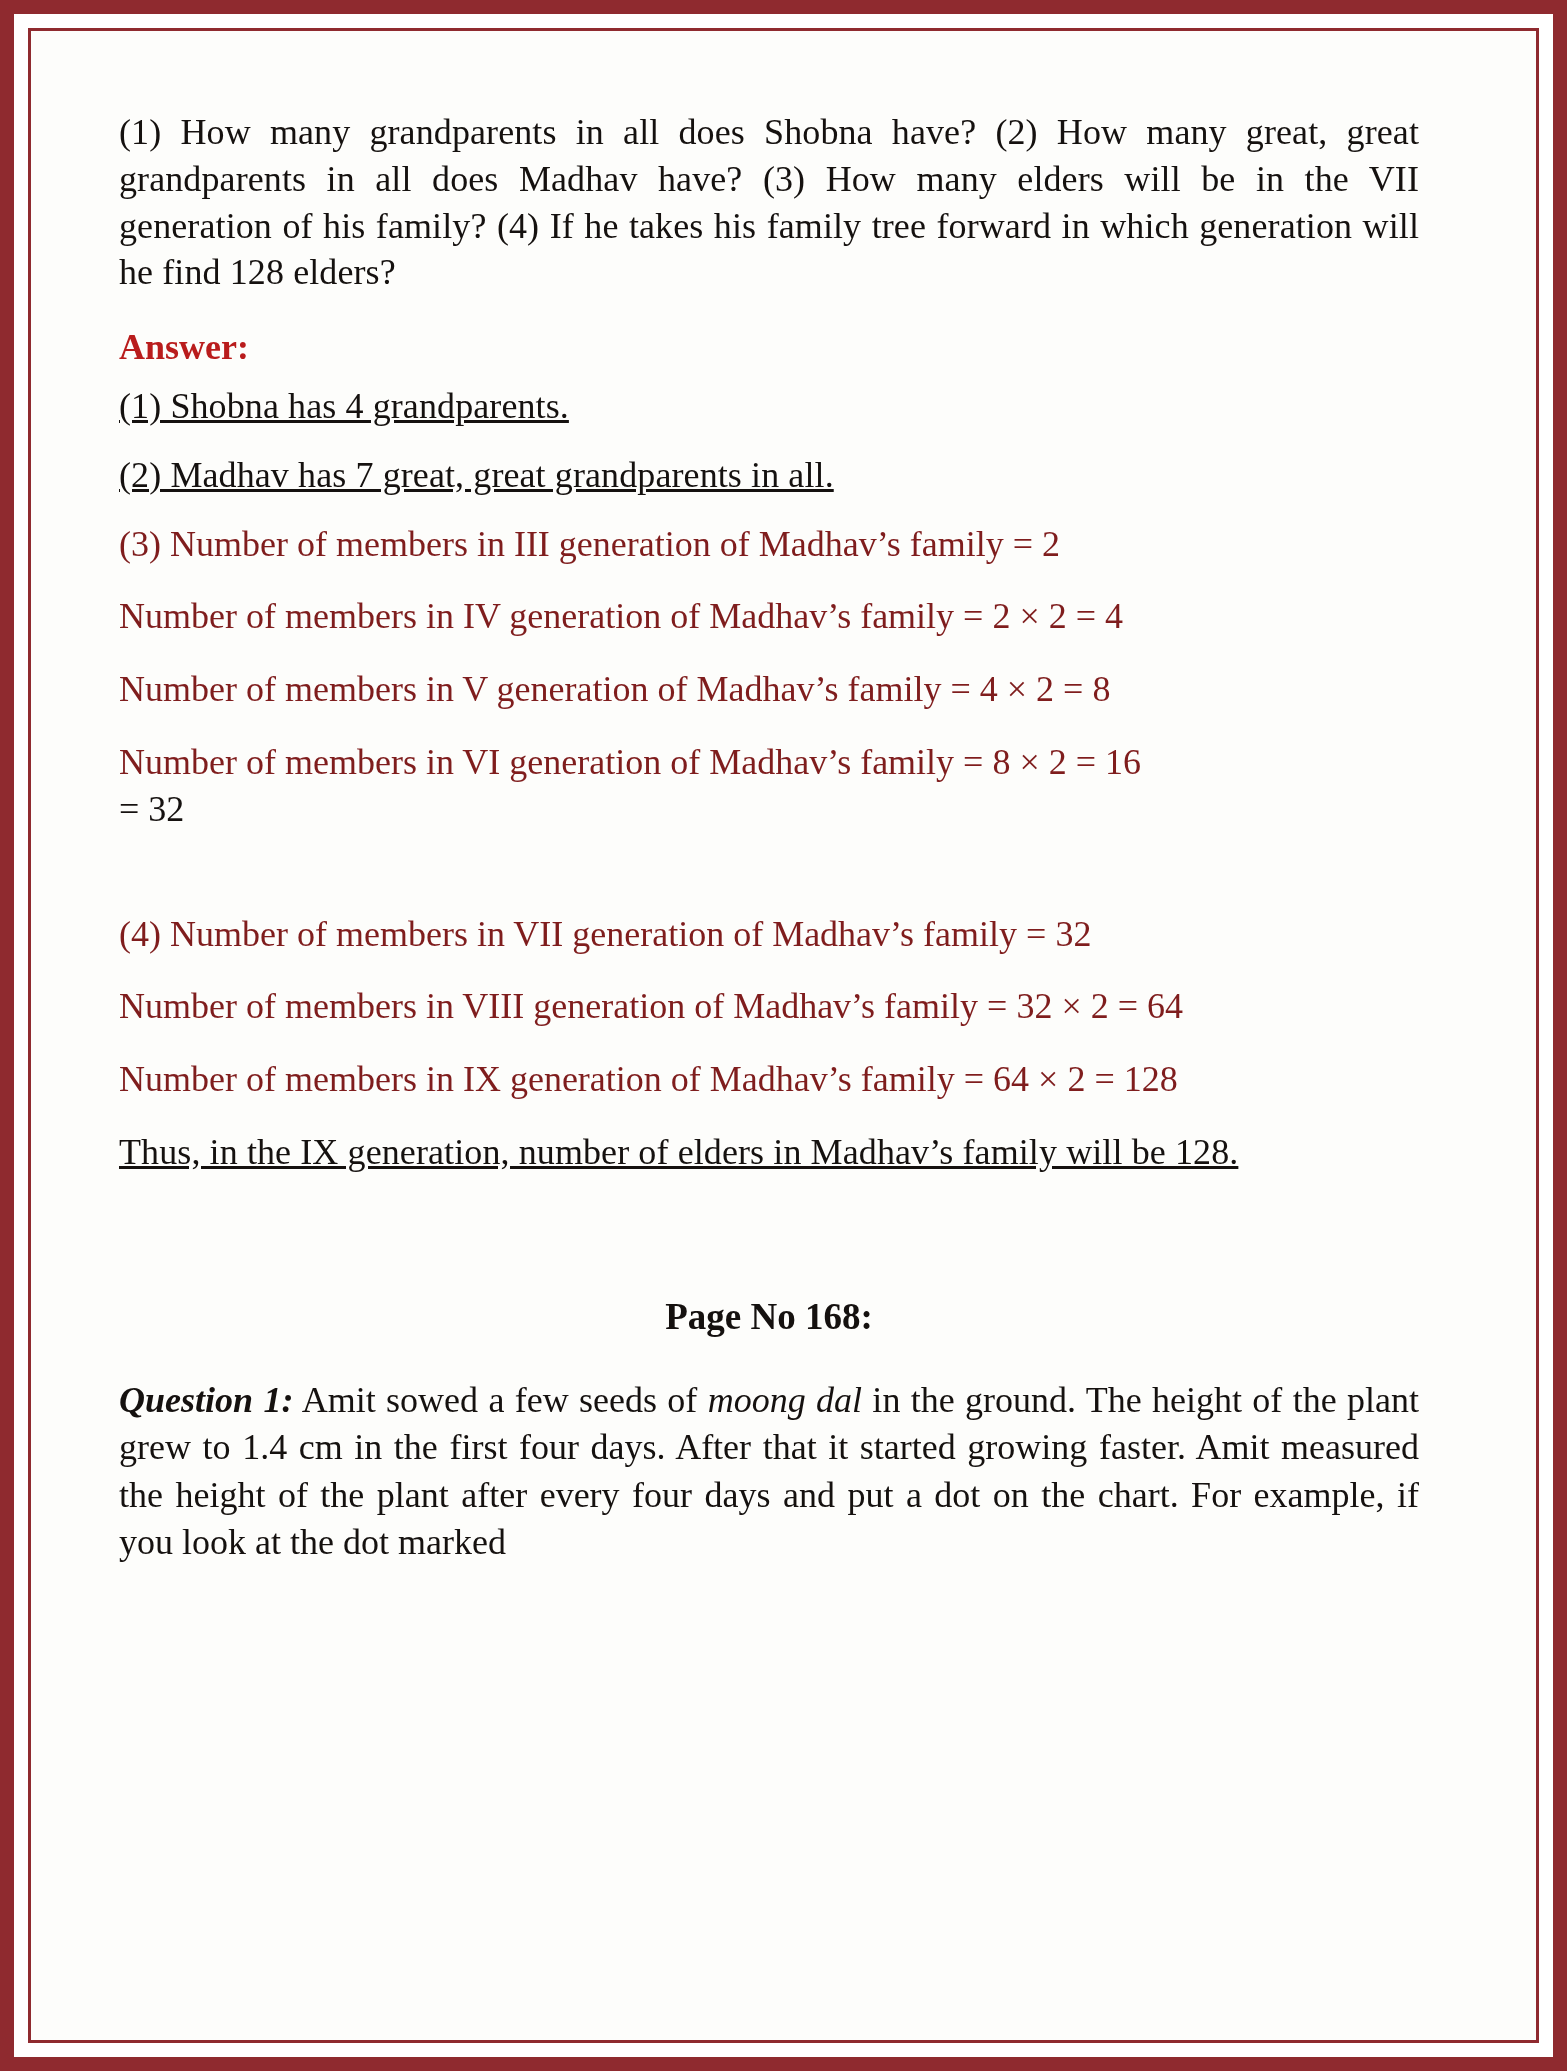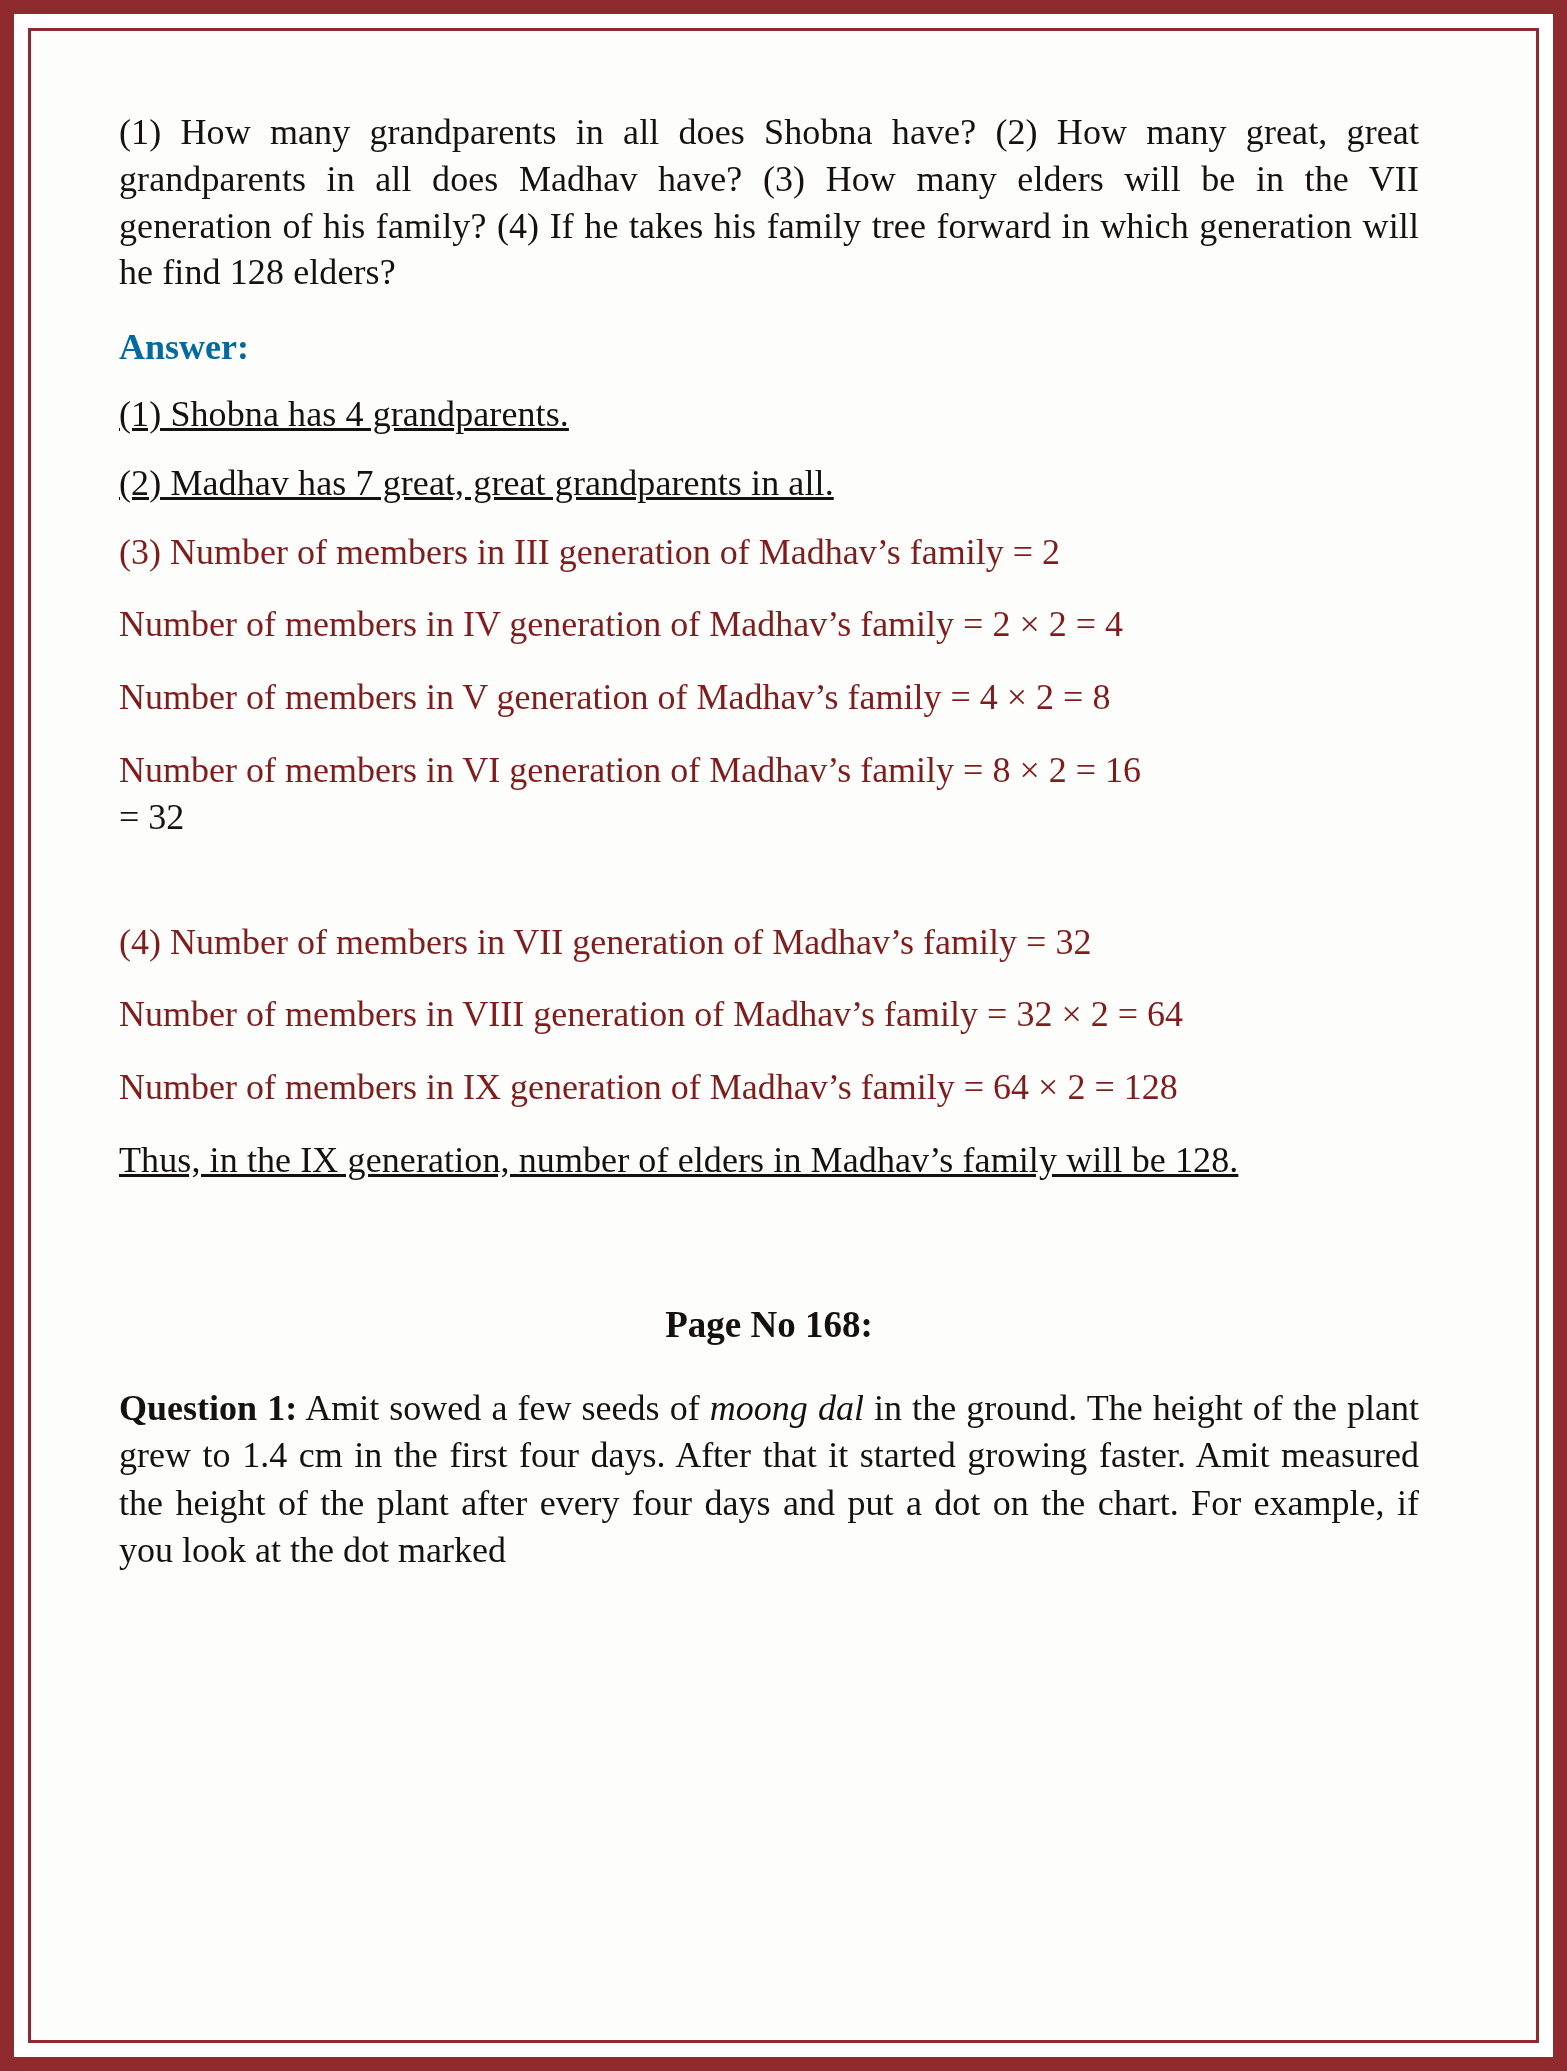--- a/index.html
+++ b/index.html
@@ -54,22 +54,22 @@
   .para.left {
     text-align: left;
     text-decoration: underline;
   }
   .para.tight {
     margin-bottom: 22px;
   }
   .answer-label {
     font-size: 36px;
     font-weight: bold;
-    color: #0369a1;
-    margin: 28px 0 20px 0;
+    color: #b91c1c;
+    margin: 28px 0 12px 0;
     line-height: 1.3;
   }
   .calc-line {
     font-size: 36px;
     line-height: 1.30;
     color: #7f1d1d;
     margin: 0 0 26px 0;
     text-align: left;
     white-space: normal;
   }
@@ -96,20 +96,21 @@
   .page-heading {
     font-size: 37px;
     font-weight: bold;
     text-align: center;
     color: #15110f;
     margin: 40px 0 36px 0;
     line-height: 1.3;
   }
   .qlabel {
     font-weight: bold;
+    font-style: italic;
   }
   .ital {
     font-style: italic;
   }
   .qpara {
     font-size: 36px;
     line-height: 1.32;
     color: #15110f;
     text-align: justify;
     text-justify: inter-word;

